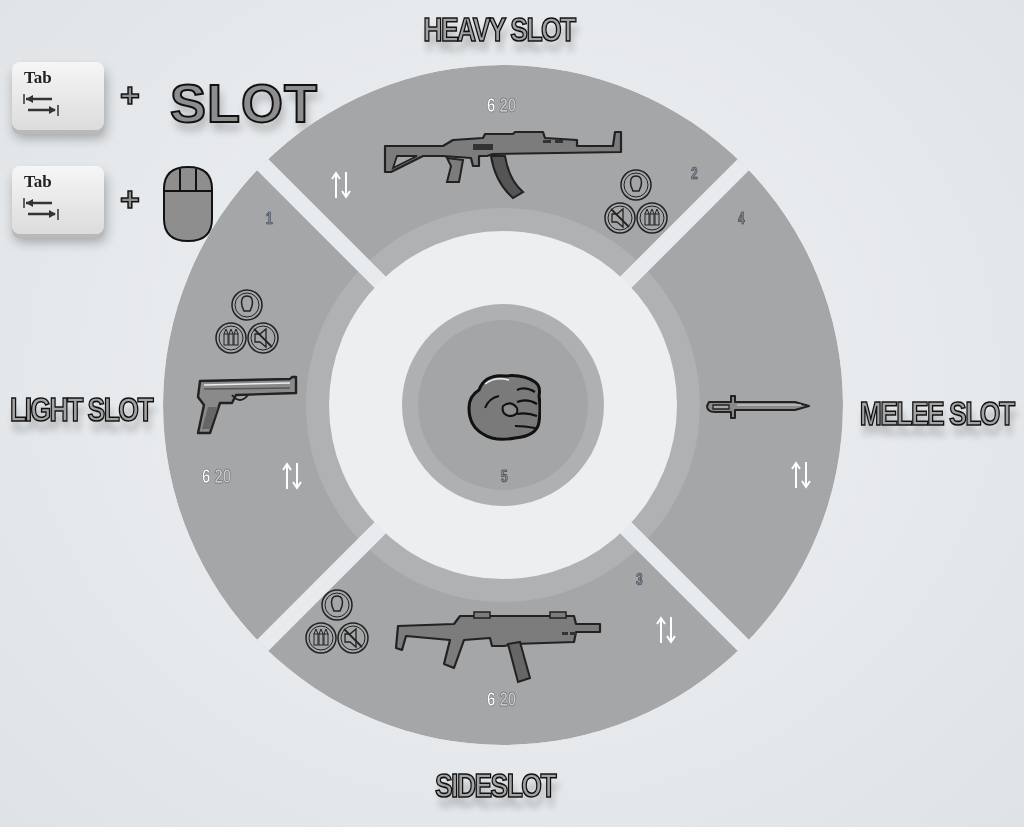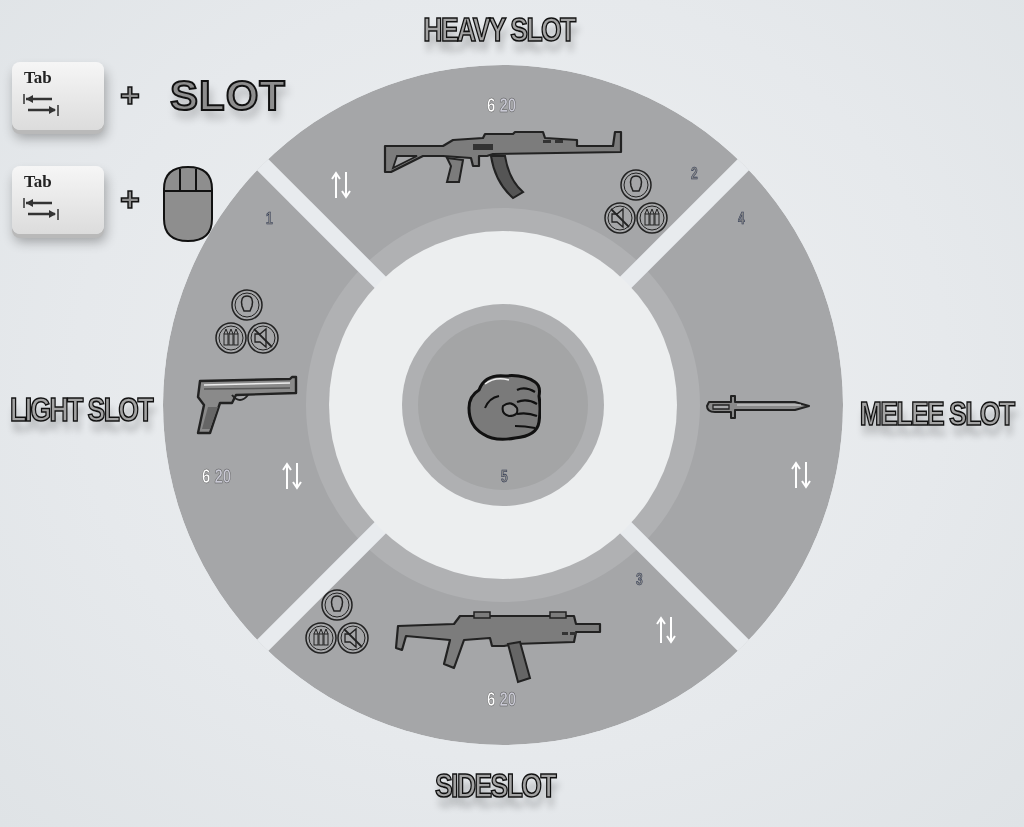--- a/index.html
+++ b/index.html
@@ -17,21 +17,21 @@
   }
   .key {
     position:absolute; width:92px; height:68px; border-radius:8px;
     background: linear-gradient(#f6f6f6, #dcdcdc);
     box-shadow: 0 4px 0 #b9b9b9, 2px 8px 12px rgba(0,0,0,0.3);
     font-family: Liberation Serif, serif;
   }
   .key .lbl { position:absolute; left:12px; top:6px; font-size:17px; font-weight:bold; color:#222; }
   .key svg { position:absolute; left:10px; top:30px; }
   .plus { position:absolute; font-size:34px; font-weight:bold; color:#8e8e8e; -webkit-text-stroke:1.5px #111; }
-  .hint-slot { position:absolute; font-size:42px; font-weight:bold; color:#8e8e8e; -webkit-text-stroke:2px #111; letter-spacing:1px;
+  .hint-slot { position:absolute; font-size:54px; font-weight:bold; color:#8e8e8e; -webkit-text-stroke:2px #111; letter-spacing:1px;
     text-shadow: 3px 8px 8px rgba(0,0,0,0.25); }
   .wheel { position:absolute; left:0; top:0; }
   .abs { position:absolute; }
   .num { position:absolute; font-size:16px; font-weight:bold; color:#8a8a8a; -webkit-text-stroke:0.6px #2b3550; transform:scaleX(0.75); }
   .ammo { position:absolute; font-size:20px; font-weight:bold; transform:scaleX(0.75); transform-origin:left; white-space:nowrap; }
   .ammo .cur { color:#fff; -webkit-text-stroke:0.5px #555; }
   .ammo .tot { color:#c9c9d4; -webkit-text-stroke:0.5px #555; }
   .swap { position:absolute; width:22px; height:30px; }
 </style>
 </head>

